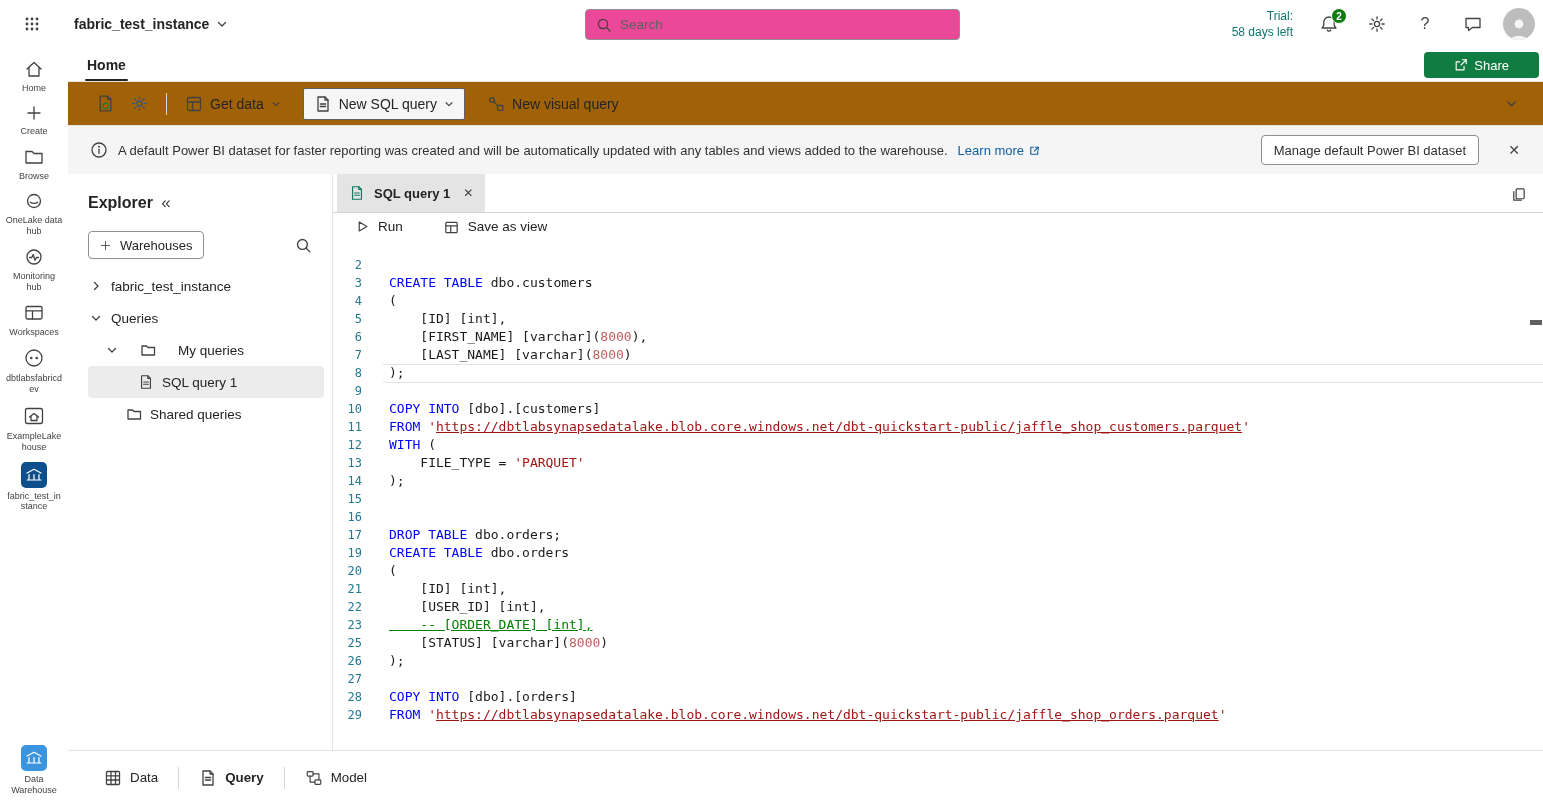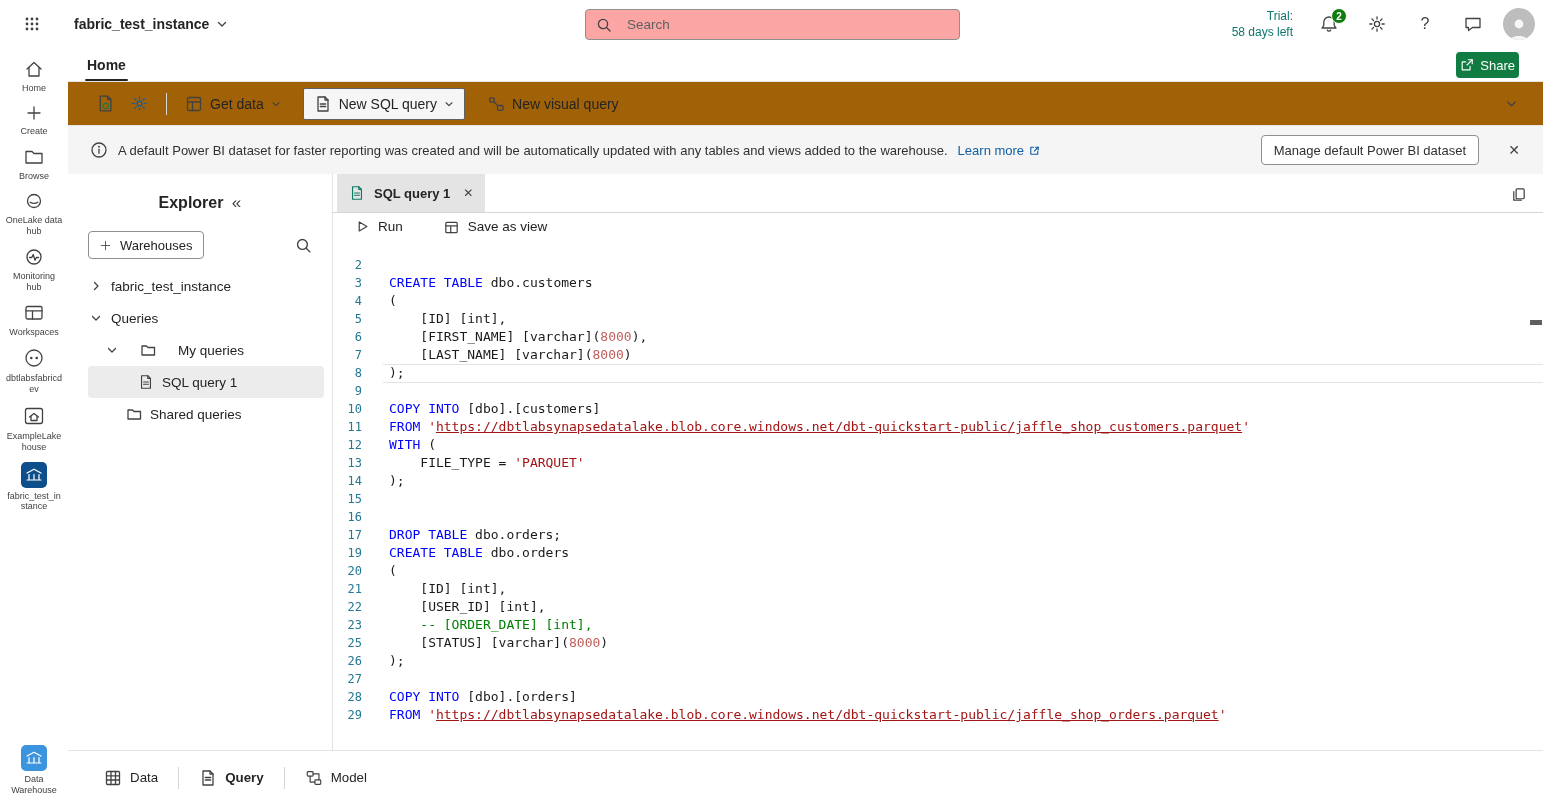--- a/index.html
+++ b/index.html
@@ -12,35 +12,35 @@
     background: #fff;
   }
   svg { display: block; }
   .stk { fill: none; stroke: #424242; stroke-width: 1.3; stroke-linecap: round; stroke-linejoin: round; }
   button { font-family: inherit; background: none; border: none; cursor: pointer; color: inherit; }
 
   
   .header { position: absolute; top: 0; left: 0; right: 0; height: 48px; background: #fff; display: flex; align-items: center; }
   .waffle-btn { width: 36px; height: 36px; margin-left: 14px; display: flex; align-items: center; justify-content: center; }
   .product { margin-left: 24px; display: flex; align-items: center; gap: 7px; font-size: 14px; font-weight: 600; }
-  .searchbox { position: absolute; left: 585px; top: 9px; width: 375px; height: 31px; border: 1px solid #8f8f8f; border-radius: 4px; display: flex; align-items: center; gap: 15px; padding: 0 10px; background: #fca5a5; }
+  .searchbox { position: absolute; left: 585px; top: 9px; width: 375px; height: 31px; border: 1px solid #8f8f8f; border-radius: 4px; display: flex; align-items: center; gap: 8px; padding: 0 10px; background: #ec4899; }
   .searchbox input { border: none; outline: none; flex: 1; font-size: 13.5px; font-family: inherit; color: #242424; background: transparent; }
   .searchbox input::placeholder { color: #5f5f5f; }
   .right-cluster { position: absolute; right: 8px; top: 0; height: 48px; display: flex; align-items: center; gap: 12px; }
   .trial { text-align: right; font-size: 12px; color: #0f766e; line-height: 1.35; margin-right: 6px; }
   .hdr-icon-btn { width: 36px; height: 36px; display: flex; align-items: center; justify-content: center; position: relative; }
   .badge { position: absolute; top: 2px; right: 0; min-width: 16px; height: 16px; border-radius: 8px; background: var(--badge, #107C10); color: #fff; font-size: 10px; font-weight: 700; display: flex; align-items: center; justify-content: center; border: 1px solid #fff; }
   .help-glyph { font-size: 16px; color: #424242; }
   .avatar { width: 32px; height: 32px; border-radius: 50%; background: #bdbdbd; display: flex; align-items: flex-end; justify-content: center; overflow: hidden; }
 
   
   .ribbon { position: absolute; top: 48px; left: 68px; right: 0; height: 34px; border-bottom: 1px solid #e5e5e5; display: flex; align-items: center; background: #fff; }
   .home-tab { margin-left: 14px; height: 100%; display: flex; align-items: center; padding: 0 5px; font-size: 14px; font-weight: 600; position: relative; }
   .home-tab::after { content: ""; position: absolute; left: 3px; right: 3px; bottom: 0; height: 2px; background: #242424; border-radius: 2px; }
-  .share-btn { position: absolute; right: 24px; top: 4px; height: 26px; background: var(--accent-green, #107C41); color: #fff; border-radius: 4px; display: flex; align-items: center; gap: 6px; padding: 0 4px; font-size: 13px; }
+  .share-btn { position: absolute; right: 4px; top: 4px; height: 26px; background: var(--accent-green, #107C41); color: #fff; border-radius: 4px; display: flex; align-items: center; gap: 6px; padding: 0 30px; font-size: 13px; }
 
   
   .toolbar { position: absolute; top: 82px; left: 68px; right: 0; height: 44px; border-bottom: 1px solid #e5e5e5; display: flex; align-items: center; padding-left: 20px; background: #a16207; }
   .tb-icon-btn { width: 34px; height: 34px; display: flex; align-items: center; justify-content: center; border-radius: 4px; }
   .sep { width: 1px; height: 22px; background: #d6d6d6; margin: 0 10px; }
   .tb-btn { display: flex; align-items: center; gap: 7px; height: 32px; padding: 0 8px; font-size: 14px; border-radius: 4px; }
   .tb-btn.boxed { border: 1px solid #616161; background: #f6f6f6; border-radius: 2px; margin: 0 14px; padding: 0 10px; }
   .ribbon-collapse { position: absolute; right: 18px; width: 28px; height: 28px; display: flex; align-items: center; justify-content: center; }
 
   
@@ -53,21 +53,21 @@
   .left-nav { position: absolute; top: 48px; left: 0; bottom: 0; width: 68px; background: #fff; display: flex; flex-direction: column; align-items: center; padding-top: 10px; }
   .nav-item { width: 62px; display: flex; flex-direction: column; align-items: center; gap: 3px; margin-bottom: 9px; text-align: center; }
   .nav-item .lbl { font-size: 9px; line-height: 1.2; color: #424242; overflow-wrap: anywhere; width: 58px; }
   .nav-item.bottom { margin-top: auto; margin-bottom: 8px; }
   .tile { width: 26px; height: 26px; border-radius: 5px; display: flex; align-items: center; justify-content: center; }
   .tile.selected { background: var(--selected-icon-blue, #0E4F8B); }
   .tile.app { background: var(--app-icon-blue, #3B94DE); }
 
   
   .explorer { position: absolute; left: 68px; top: 174px; width: 265px; bottom: 46px; background: #fff; border-right: 1px solid #e3e3e3; }
-  .exp-header { display: flex; align-items: center; justify-content: center; padding: 16px 12px 12px 20px; }
+  .exp-header { display: flex; align-items: center; justify-content: flex-start; padding: 16px 12px 12px 20px; }
   .exp-title { font-size: 16px; font-weight: 600; }
   .collapse-btn { font-size: 17px; color: #424242; width: 26px; height: 26px; }
   .exp-actions { display: flex; align-items: center; justify-content: space-between; padding: 2px 14px 10px 20px; }
   .warehouses-btn { display: flex; align-items: center; gap: 8px; height: 28px; border: 1px solid #8f8f8f; border-radius: 4px; padding: 0 10px; font-size: 13px; background: #fff; }
   .exp-search-btn { width: 30px; height: 30px; display: flex; align-items: center; justify-content: center; }
   .tree-row { height: 32px; display: flex; align-items: center; font-size: 13.5px; color: #242424; }
   .row-warehouse, .row-queries { padding-left: 22px; gap: 9px; }
   .row-myq { padding-left: 38px; gap: 22px; text-align: center; }
   .row-sql { margin: 0 8px 0 20px; border-radius: 4px; background: #ececec; padding-left: 50px; gap: 8px; }
   .row-shared { padding-left: 58px; gap: 8px; }
@@ -82,21 +82,21 @@
   .q-btn { display: flex; align-items: flex-start; gap: 8px; height: 32px; padding: 0 10px; font-size: 13.5px; border-radius: 4px; }
   .q-btn + .q-btn { margin-left: 20px; }
 
   .editor { position: absolute; top: 82px; left: 0; right: 0; bottom: 0; overflow: hidden; font-family: "DejaVu Sans Mono", "Liberation Mono", monospace; font-size: 13px; background: #fff; }
   .code-line { display: flex; height: 18px; line-height: 18px; position: relative; }
   .ln { flex: none; width: 29px; text-align: right; color: var(--ln, #237893); font-size: 12px; }
   .ct { margin-left: 27px; white-space: pre; color: #1b1b1b; }
   .tk-kw  { color: var(--kw, #0000FF); }
   .tk-str { color: var(--str, #A31515); }
   .tk-num { color: var(--num, #C0605E); }
-  .tk-com { color: var(--com, #008000); }
+  .tk-com { color: var(--com, #008000); text-decoration: underline; }
   .tk-link{ color: var(--str, #A31515); text-decoration: underline; }
   .tk-p   { color: #1b1b1b; }
   .code-line.current::before, .code-line.current::after { content: ""; position: absolute; left: 50px; right: 0; height: 1px; background: #e3e3e3; }
   .code-line.current::before { top: 0; }
   .code-line.current::after { bottom: -1px; }
   .overview-mark { position: absolute; right: 1px; top: 146px; width: 12px; height: 5px; background: #5f5f5f; }
 
   
   .footer { position: absolute; left: 68px; right: 0; bottom: 0; height: 54px; background: #fff; border-top: 1px solid #e3e3e3; display: flex; align-items: center; padding-left: 30px; font-size: 13.5px; }
   .foot-item { display: flex; align-items: center; gap: 8px; padding: 0 6px; color: #242424; }

